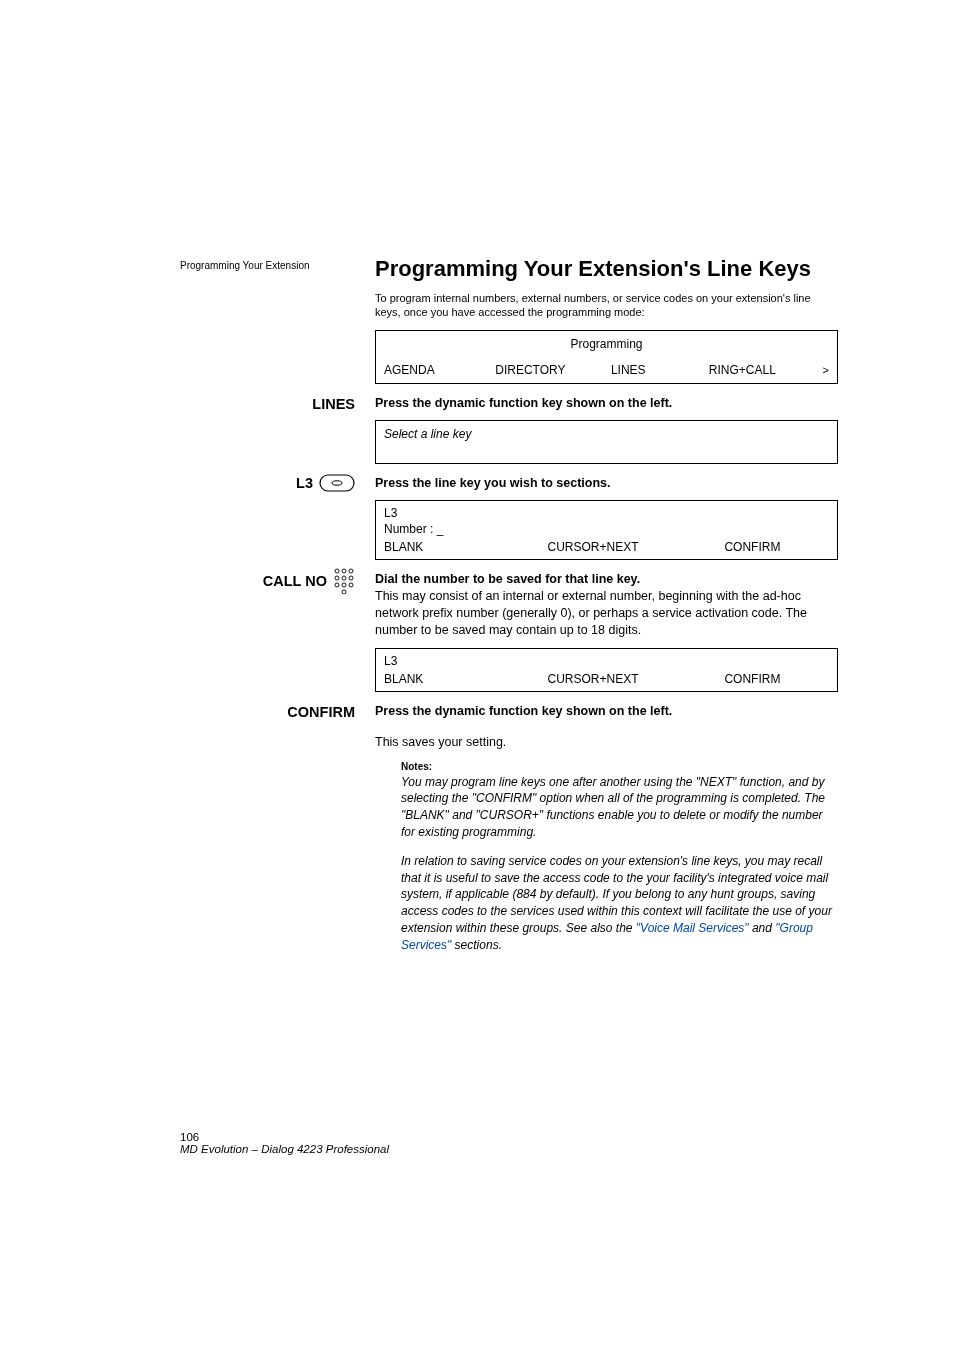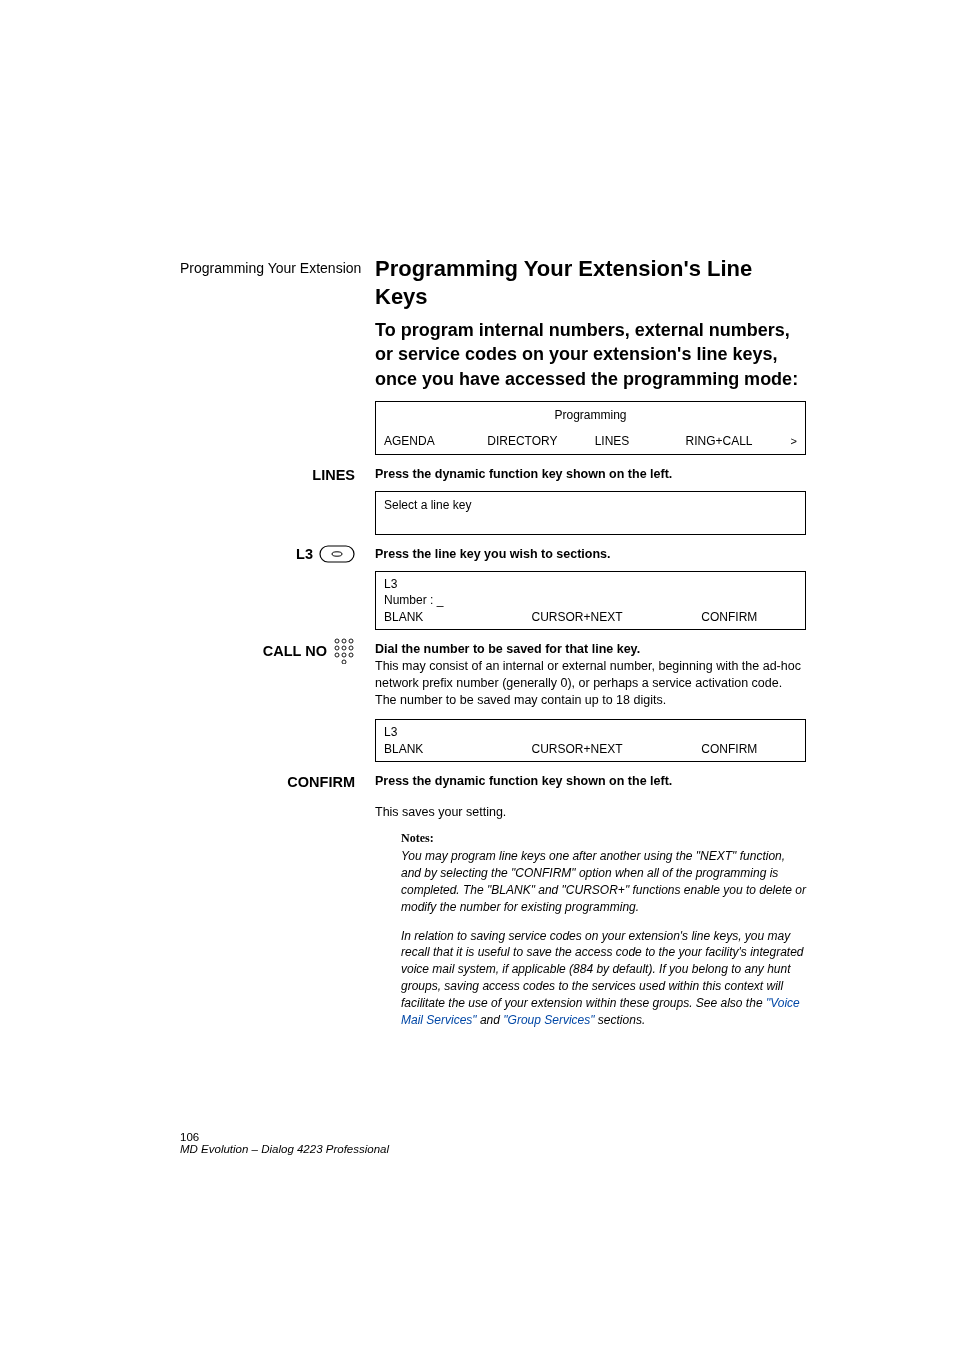--- a/index.html
+++ b/index.html
@@ -13,44 +13,43 @@
 .page {
   width: 954px;
   height: 1350px;
   background: #fff;
   position: relative;
   box-sizing: border-box;
 }
 .content {
   position: absolute;
   left: 180px;
-  right: 148px;
+  right: 116px;
   top: 255px;
 }
 .right-column {
   margin-left: 195px;
 }
 .header-running {
   position: absolute;
   top: 260px;
   left: 180px;
-  font-size: 14px;
+  font-size: 10px;
   color: #000;
 }
 .h1 {
   font-size: 22px;
   line-height: 1.25;
   margin: 0 0 8px 0;
   color: #000;
 }
 .intro {
-  font-size: 18px;
+  font-size: 11px;
   line-height: 1.35;
   margin: 4px 0 10px 0;
-  font-weight: bold;
 }
 .display {
   border: 1.5px solid #000;
   padding: 4px 8px;
   margin-bottom: 12px;
 }
 .display .top-line {
   text-align: center;
   font-size: 12px;
   padding-top: 2px;
@@ -70,20 +69,21 @@
 .display .soft-row .cell.c3 { width: 22%; }
 .display .soft-row .cell.c4 { flex: 1; text-align: left; }
 .display .soft-row .chev {
   width: 10px;
   text-align: right;
   font-size: 11px;
 }
 .display .single-line {
   font-size: 12px;
   padding: 2px 0 18px 0;
+  font-style: italic;
 }
 .display .three-line {
   font-size: 12px;
   line-height: 1.35;
 }
 .display .three-line .soft {
   display: flex;
   margin-top: 1px;
 }
 .display .three-line .soft .s { text-align: left; }
@@ -116,23 +116,22 @@
   font-size: 12.5px;
   margin: 0 0 2px 0;
 }
 .step-body .body-text {
   font-size: 12.5px;
   line-height: 1.35;
   margin: 0 0 10px 0;
 }
 .notes-head {
   font-weight: bold;
-  font-size: 12px;
+  font-size: 10px;
   margin: 4px 0 2px 26px;
-  font-family: Liberation Serif, serif;
 }
 .notes-body {
   font-style: italic;
   font-size: 12px;
   line-height: 1.4;
   margin: 0 0 12px 26px;
 }
 .notes-body .link {
   color: #0047a6;
   font-style: italic;

